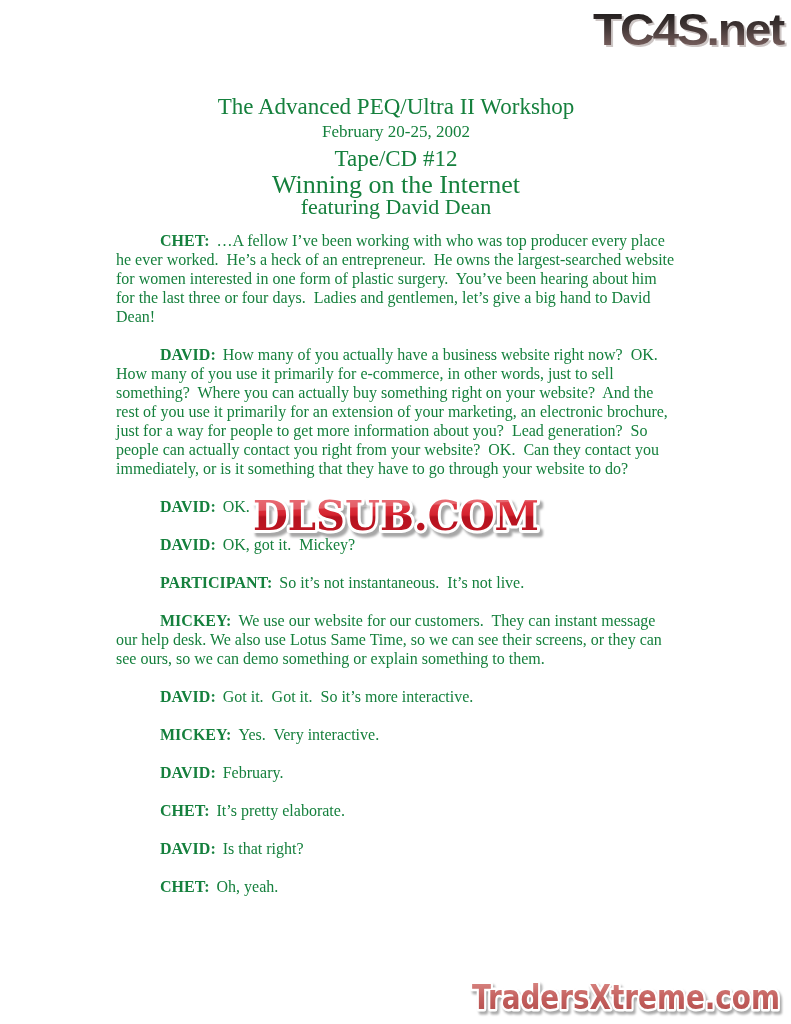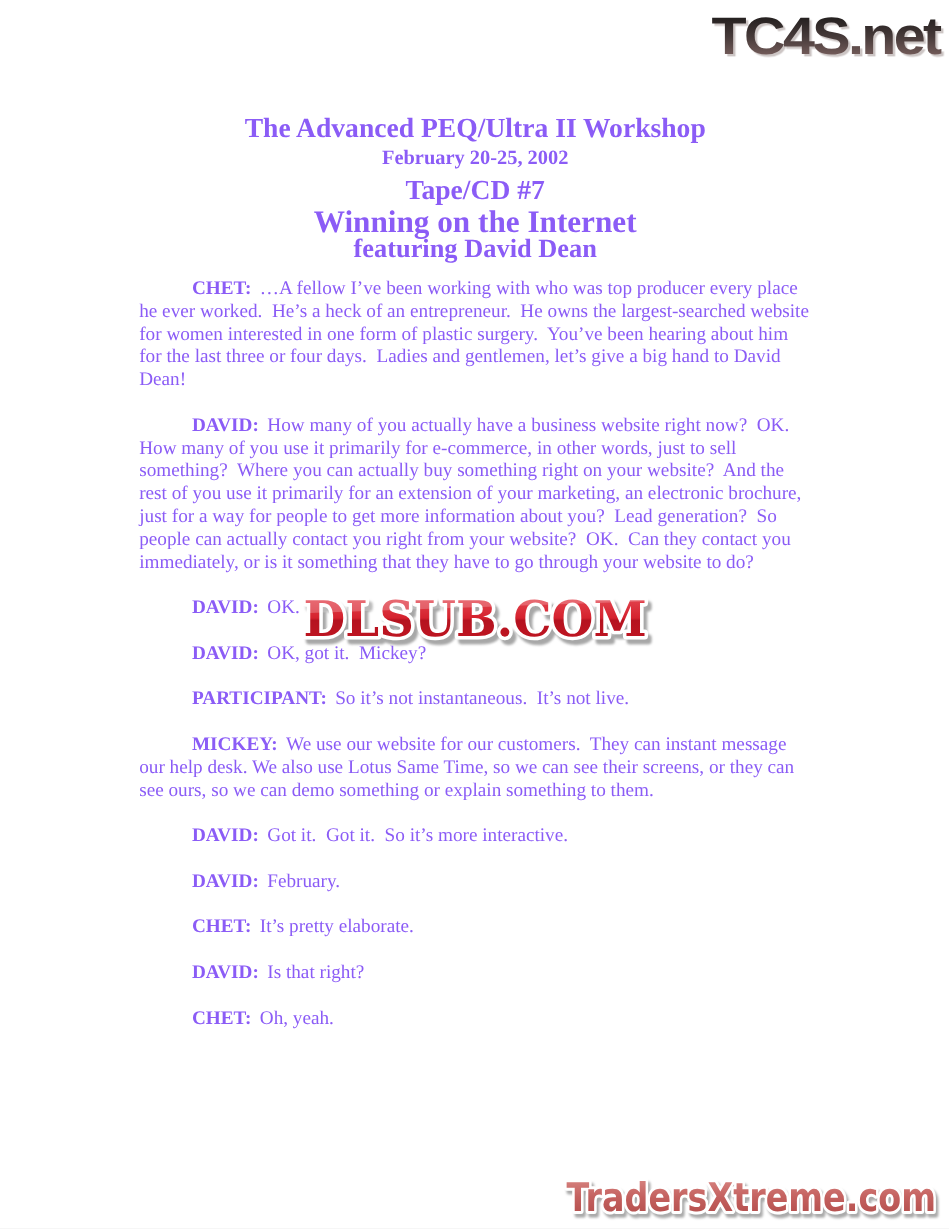--- a/index.html
+++ b/index.html
@@ -3,35 +3,35 @@
 <meta charset="utf-8">
 <style>
   html, body { margin: 0; padding: 0; background: #e8e8e8; }
   .page {
     position: relative;
     width: 791px;
     height: 1024px;
     margin: 0 auto;
     background: #ffffff;
     font-family: "Liberation Serif", serif;
-    color: #8b5cf6;
+    color: #15803d;
     overflow: hidden;
   }
 
   
   .tc4s-logo { position: absolute; top: 3px; left: 588px; }
 
   
   .title-block {
     position: absolute;
     top: 93px;
     left: 110px;
     width: 572px;
     text-align: center;
-    font-weight: bold;
+    font-weight: normal;
   }
   .title-main { font-size: 23px; line-height: 27px; margin: 0; }
   .title-date { font-size: 17px; line-height: 24px; margin: 0; }
   .title-tape { font-size: 23px; line-height: 29px; margin: 0; }
   .title-sub  { font-size: 26px; line-height: 24px; margin: 0; }
   .title-feat { font-size: 22px; line-height: 19px; margin: 0; }
 
   
   .transcript {
     position: absolute;
@@ -65,33 +65,34 @@
         <stop offset="0.5" stop-color="#463a39"></stop>
         <stop offset="1" stop-color="#8d6f6d"></stop>
       </linearGradient>
     </defs>
     <text x="100" y="42" text-anchor="middle" font-family="'Liberation Sans', sans-serif" font-weight="bold" font-size="44" letter-spacing="-2" textLength="190" lengthAdjust="spacingAndGlyphs" fill="url(#tcgrad)" style="filter: drop-shadow(2px 2px 0px #cdc6c5);">TC4S.net</text>
   </svg>
 
   <header class="title-block">
     <div class="title-main">The Advanced PEQ/Ultra II Workshop</div>
     <div class="title-date">February 20-25, 2002</div>
-    <div class="title-tape">Tape/CD #7</div>
+    <div class="title-tape">Tape/CD #12</div>
     <div class="title-sub">Winning on the Internet</div>
     <div class="title-feat">featuring David Dean</div>
   </header>
 
   <main class="transcript">
     <p class="para"><span class="speaker">CHET:</span><span>…A fellow I’ve been working with who was top producer every place he ever worked.  He’s a heck of an entrepreneur.  He owns the largest-searched website for women interested in one form of plastic surgery.  You’ve been hearing about him for the last three or four days.  Ladies and gentlemen, let’s give a big hand to David Dean!</span></p>
     <p class="para gap-lg"><span class="speaker">DAVID:</span><span>How many of you actually have a business website right now?  OK.  How many of you use it primarily for e-commerce, in other words, just to sell something?  Where you can actually buy something right on your website?  And the rest of you use it primarily for an extension of your marketing, an electronic brochure, just for a way for people to get more information about you?  Lead generation?  So people can actually contact you right from your website?  OK.  Can they contact you immediately, or is it something that they have to go through your website to do?</span></p>
     <p class="para"><span class="speaker">DAVID:</span><span>OK.</span></p>
     <p class="para"><span class="speaker">DAVID:</span><span>OK, got it.  Mickey?</span></p>
     <p class="para"><span class="speaker">PARTICIPANT:</span><span>So it’s not instantaneous.  It’s not live.</span></p>
     <p class="para"><span class="speaker">MICKEY:</span><span>We use our website for our customers.  They can instant message our help desk. We also use Lotus Same Time, so we can see their screens, or they can see ours, so we can demo something or explain something to them.</span></p>
     <p class="para"><span class="speaker">DAVID:</span><span>Got it.  Got it.  So it’s more interactive.</span></p>
+    <p class="para"><span class="speaker">MICKEY:</span><span>Yes.  Very interactive.</span></p>
     <p class="para"><span class="speaker">DAVID:</span><span>February.</span></p>
     <p class="para"><span class="speaker">CHET:</span><span>It’s pretty elaborate.</span></p>
     <p class="para"><span class="speaker">DAVID:</span><span>Is that right?</span></p>
     <p class="para"><span class="speaker">CHET:</span><span>Oh, yeah.</span></p>
   </main>
 
   <svg class="wm-dlsub" width="300" height="58" viewBox="0 0 300 58">
     <defs>
       <linearGradient id="dlgrad" x1="0" y1="0" x2="0" y2="1">
         <stop offset="0" stop-color="#e8505a"></stop>

